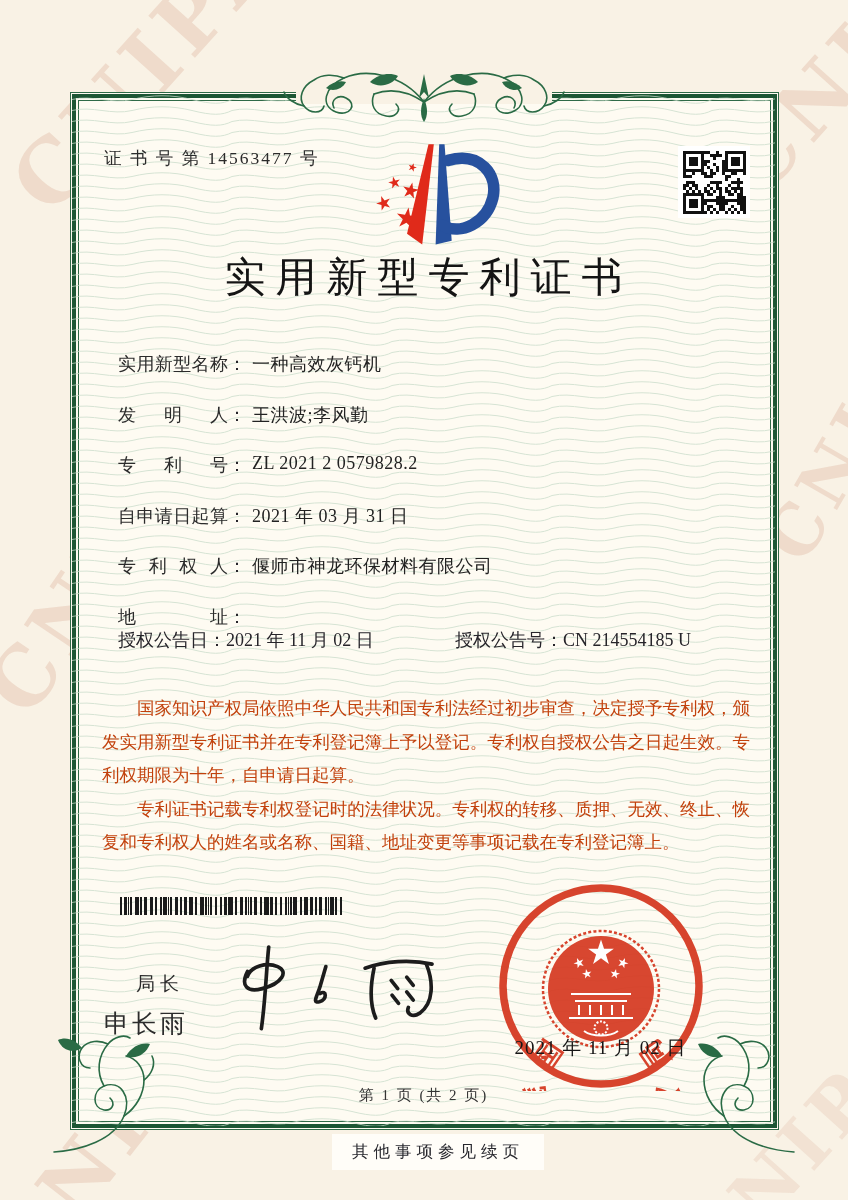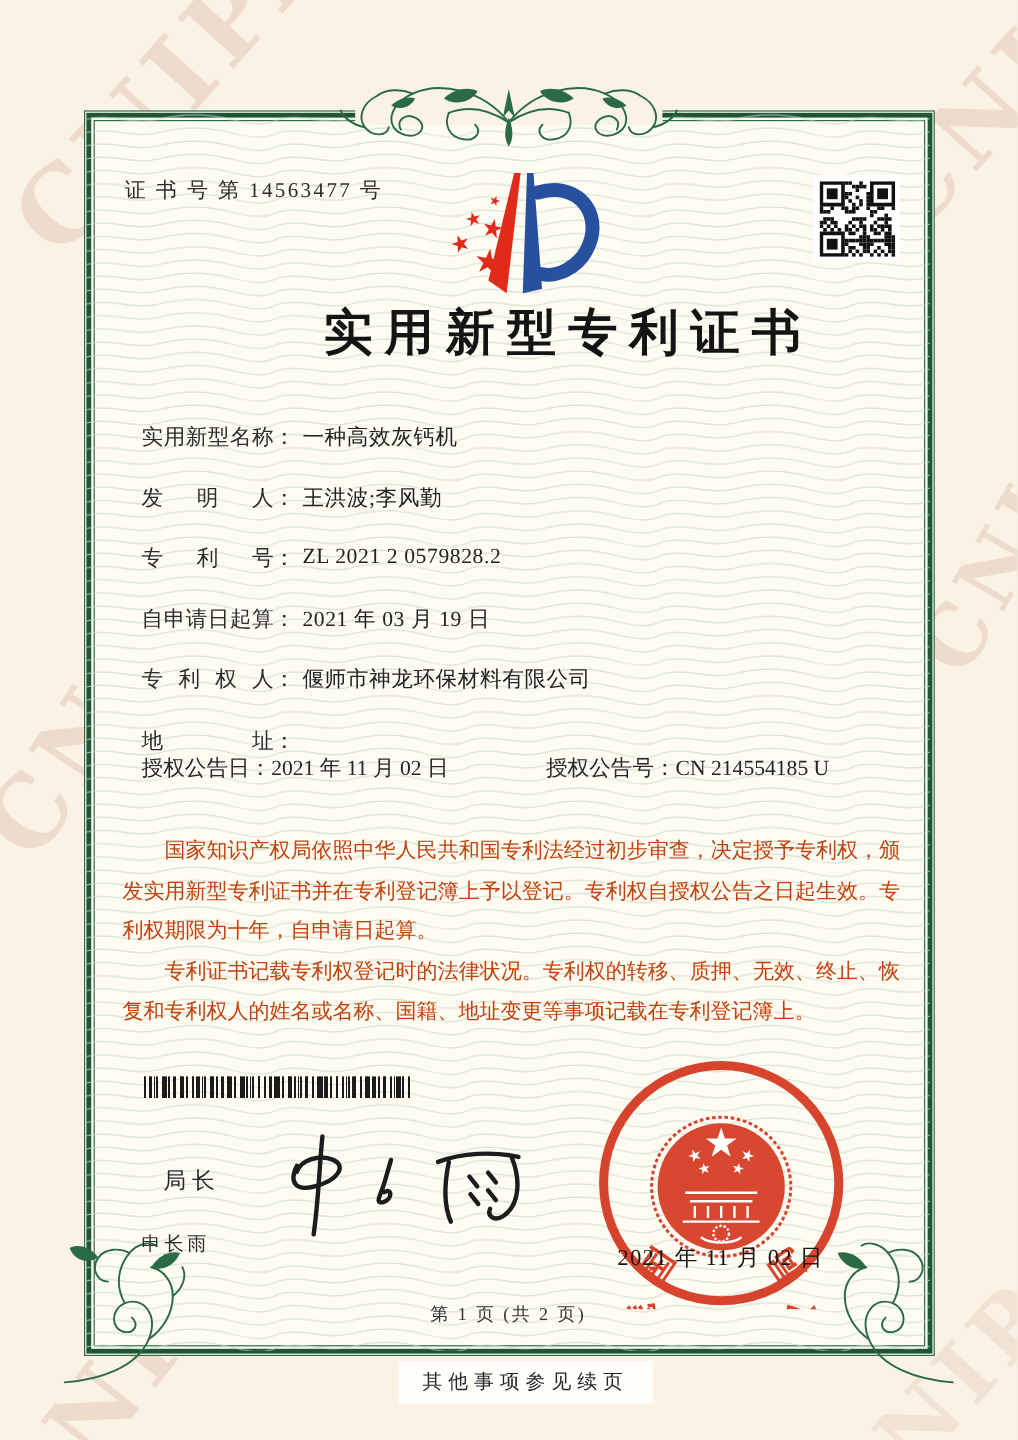--- a/index.html
+++ b/index.html
@@ -15,21 +15,21 @@
   .frame .mid{position:absolute;inset:1px;border:4px solid #1c5634;}
   .frame .inner{position:absolute;inset:7px;border:1px solid #2f6a47;}
   .waves{position:absolute;left:72px;top:94px;width:703px;height:1032px;z-index:2;opacity:.75;}
   .content{position:absolute;inset:0;z-index:4;}
   
   .certno{position:absolute;left:104px;top:146px;font-size:17.5px;letter-spacing:2px;color:#2b2b2b;}
   .logo{position:absolute;left:348px;top:136px;width:152px;height:122px;}
   .qrbox{position:absolute;left:678px;top:146px;width:72px;height:72px;background:#fff;
          display:flex;align-items:center;justify-content:center;}
   .title{position:absolute;left:70px;top:250px;width:707px;text-align:center;
-         font-size:41px;font-weight:bold;color:#141414;letter-spacing:10px;text-indent:10px;padding-left:45px;}
+         font-size:41px;font-weight:normal;color:#141414;letter-spacing:10px;text-indent:10px;}
   
   .fields{position:absolute;left:118px;top:352px;width:600px;}
   .frow{height:50.6px;display:flex;align-items:flex-start;font-size:18px;}
   .flabel{display:inline-block;width:110px;text-align:justify;text-align-last:justify;
           text-justify:inter-character;color:#2b2b2b;}
   .fcolon{margin:0 6px 0 0;}
   .fvalue{letter-spacing:.5px;color:#222;}
   .grantrow{position:absolute;left:118px;top:628px;width:640px;font-size:18px;display:flex;}
   .grantrow .g2{position:absolute;left:337px;}
   
@@ -37,21 +37,21 @@
              line-height:1.92;color:#c2410c;text-align:justify;}
   .body-text p{margin:0;text-indent:2em;}
   
   .barcode{position:absolute;left:120px;top:897px;width:223px;height:18px;
     background:
       repeating-linear-gradient(90deg,#1b1b1b 0 2px,transparent 2px 5px),
       repeating-linear-gradient(90deg,#1b1b1b 0 1px,transparent 1px 8px),
       repeating-linear-gradient(90deg,transparent 0 4px,#1b1b1b 4px 6px,transparent 6px 13px);}
   
   .signer-title{position:absolute;left:118px;top:971px;font-size:19px;letter-spacing:5px;color:#2b2b2b;margin-left:18px;}
-  .signer-name{position:absolute;left:118px;top:1007px;font-size:16px;letter-spacing:3px;color:#2b2b2b;margin-top:20px;}
+  .signer-name{position:absolute;left:104px;top:1007px;font-size:25px;letter-spacing:3px;color:#2b2b2b;}
   .signature{position:absolute;left:205px;top:933px;width:245px;height:108px;}
   
   .seal{position:absolute;left:496px;top:881px;width:210px;height:210px;z-index:5;opacity:.93;}
   .seal-date{position:absolute;left:498px;top:1035px;width:205px;text-align:center;
              font-size:19px;letter-spacing:1px;color:#161616;z-index:6;}
   
   .pageinfo{position:absolute;left:70px;top:1086px;width:707px;text-align:center;
             font-size:15px;letter-spacing:2px;color:#333;}
   .contnote{position:absolute;left:0;top:1134px;width:848px;text-align:center;z-index:4;}
   .contnote span{display:inline-block;background:#fffdf8;padding:7px 20px;font-size:16.5px;
@@ -317,21 +317,21 @@
         <span class="fvalue">王洪波;李风勤</span>
       </div>
       <div class="frow">
         <span class="flabel">专利号</span>
           <span class="fcolon">：</span>
         <span class="fvalue">ZL 2021 2 0579828.2</span>
       </div>
       <div class="frow">
         <span class="flabel">自申请日起算</span>
           <span class="fcolon">：</span>
-        <span class="fvalue">2021 年 03 月 19 日</span>
+        <span class="fvalue">2021 年 03 月 31 日</span>
       </div>
       <div class="frow">
         <span class="flabel">专利权人</span>
           <span class="fcolon">：</span>
         <span class="fvalue">偃师市神龙环保材料有限公司</span>
       </div>
       <div class="frow">
         <span class="flabel">地址</span>
           <span class="fcolon">：</span>
       </div>

